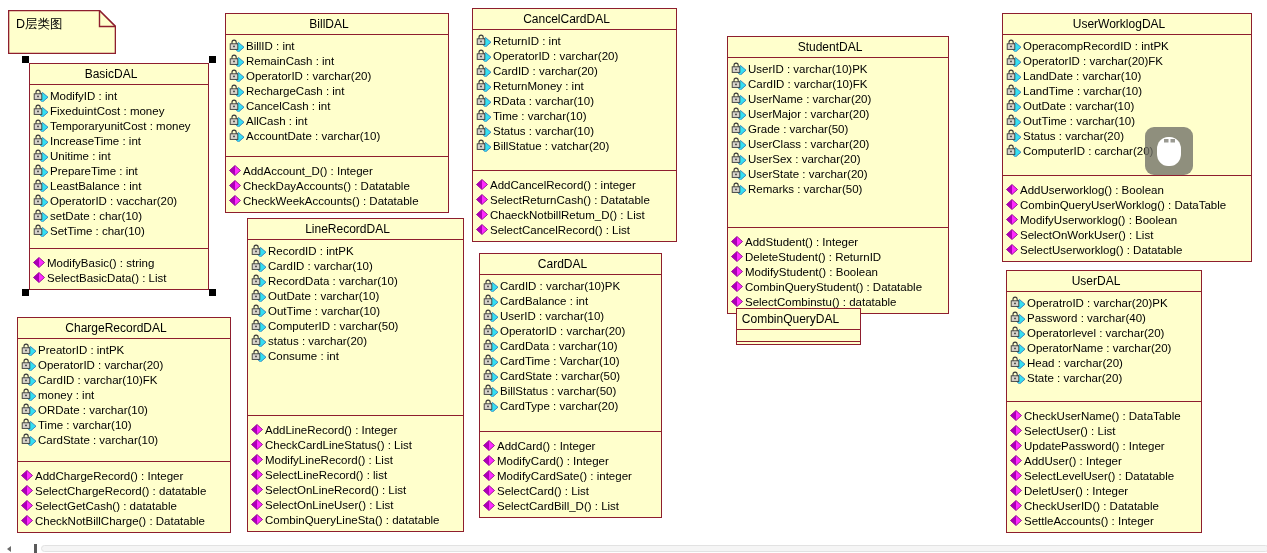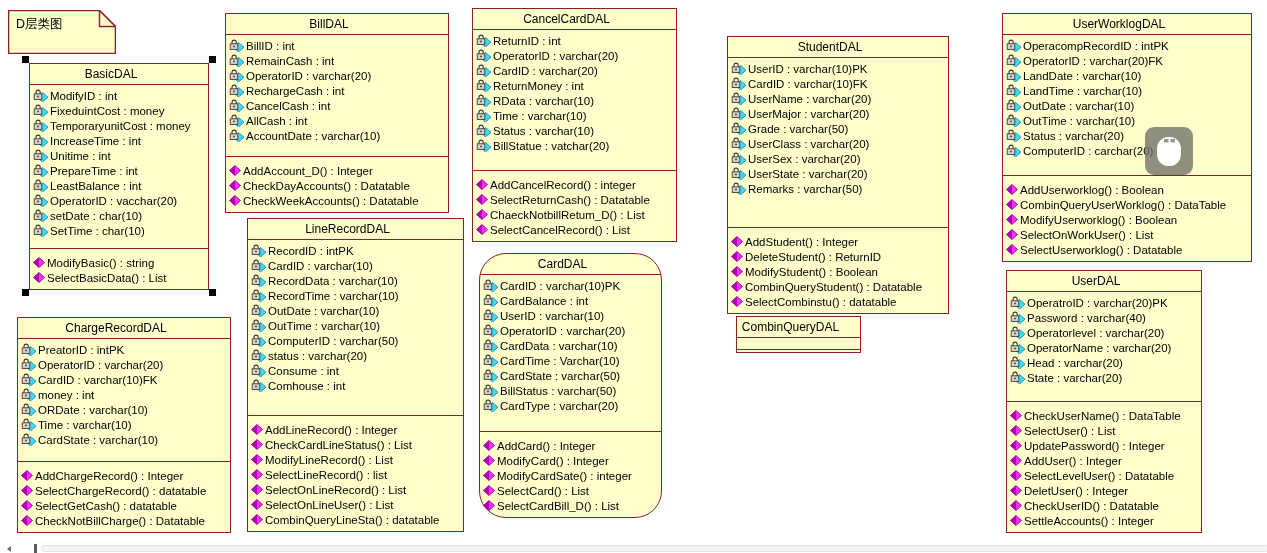--- a/index.html
+++ b/index.html
@@ -509,31 +509,20 @@
         </div>
         <div class="uml-row">
           <span class="ic">
             <svg width="15" height="13" viewBox="0 0 15 13">
               <polygon points="9.5,3.5 15,8.2 9.5,13 4,8.2" fill="#35DFF2" stroke="#2B6FB5" stroke-width="0.8"></polygon>
               <path d="M3 5 V3.2 a2.1 2.1 0 0 1 4.2 0 V5" fill="none" stroke="#3a3a3a" stroke-width="1.1"></path>
               <rect x="1.2" y="4.8" width="7.6" height="5.6" fill="#d8d4cc" stroke="#3a3a3a" stroke-width="0.9"></rect>
               <circle cx="5" cy="7.4" r="0.9" fill="#3a3a3a"></circle>
             </svg>
           </span>
-          <span>RecordTime : varchar(10)</span>
-        </div>
-        <div class="uml-row">
-          <span class="ic">
-            <svg width="15" height="13" viewBox="0 0 15 13">
-              <polygon points="9.5,3.5 15,8.2 9.5,13 4,8.2" fill="#35DFF2" stroke="#2B6FB5" stroke-width="0.8"></polygon>
-              <path d="M3 5 V3.2 a2.1 2.1 0 0 1 4.2 0 V5" fill="none" stroke="#3a3a3a" stroke-width="1.1"></path>
-              <rect x="1.2" y="4.8" width="7.6" height="5.6" fill="#d8d4cc" stroke="#3a3a3a" stroke-width="0.9"></rect>
-              <circle cx="5" cy="7.4" r="0.9" fill="#3a3a3a"></circle>
-            </svg>
-          </span>
           <span>OutDate : varchar(10)</span>
         </div>
         <div class="uml-row">
           <span class="ic">
             <svg width="15" height="13" viewBox="0 0 15 13">
               <polygon points="9.5,3.5 15,8.2 9.5,13 4,8.2" fill="#35DFF2" stroke="#2B6FB5" stroke-width="0.8"></polygon>
               <path d="M3 5 V3.2 a2.1 2.1 0 0 1 4.2 0 V5" fill="none" stroke="#3a3a3a" stroke-width="1.1"></path>
               <rect x="1.2" y="4.8" width="7.6" height="5.6" fill="#d8d4cc" stroke="#3a3a3a" stroke-width="0.9"></rect>
               <circle cx="5" cy="7.4" r="0.9" fill="#3a3a3a"></circle>
             </svg>
@@ -565,31 +554,20 @@
         <div class="uml-row">
           <span class="ic">
             <svg width="15" height="13" viewBox="0 0 15 13">
               <polygon points="9.5,3.5 15,8.2 9.5,13 4,8.2" fill="#35DFF2" stroke="#2B6FB5" stroke-width="0.8"></polygon>
               <path d="M3 5 V3.2 a2.1 2.1 0 0 1 4.2 0 V5" fill="none" stroke="#3a3a3a" stroke-width="1.1"></path>
               <rect x="1.2" y="4.8" width="7.6" height="5.6" fill="#d8d4cc" stroke="#3a3a3a" stroke-width="0.9"></rect>
               <circle cx="5" cy="7.4" r="0.9" fill="#3a3a3a"></circle>
             </svg>
           </span>
           <span>Consume : int</span>
-        </div>
-        <div class="uml-row">
-          <span class="ic">
-            <svg width="15" height="13" viewBox="0 0 15 13">
-              <polygon points="9.5,3.5 15,8.2 9.5,13 4,8.2" fill="#35DFF2" stroke="#2B6FB5" stroke-width="0.8"></polygon>
-              <path d="M3 5 V3.2 a2.1 2.1 0 0 1 4.2 0 V5" fill="none" stroke="#3a3a3a" stroke-width="1.1"></path>
-              <rect x="1.2" y="4.8" width="7.6" height="5.6" fill="#d8d4cc" stroke="#3a3a3a" stroke-width="0.9"></rect>
-              <circle cx="5" cy="7.4" r="0.9" fill="#3a3a3a"></circle>
-            </svg>
-          </span>
-          <span>Comhouse : int</span>
         </div>
       </div>
       <div class="uml-methods">
         <div class="uml-row">
           <span class="ic">
             <svg width="12" height="11" viewBox="0 0 12 11">
               <polygon points="6,0.5 11.5,5.5 6,10.5 0.5,5.5" fill="#FF2BFF" stroke="#7A007A" stroke-width="0.8"></polygon>
               <polygon points="6,0.5 6,10.5 0.5,5.5" fill="#AB00B5"></polygon>
             </svg>
           </span>
@@ -775,21 +753,21 @@
           <span class="ic">
             <svg width="12" height="11" viewBox="0 0 12 11">
               <polygon points="6,0.5 11.5,5.5 6,10.5 0.5,5.5" fill="#FF2BFF" stroke="#7A007A" stroke-width="0.8"></polygon>
               <polygon points="6,0.5 6,10.5 0.5,5.5" fill="#AB00B5"></polygon>
             </svg>
           </span>
           <span>SelectCancelRecord() : List</span>
         </div>
       </div>
     </div>
-  <div class="uml-class" style="left:475px; top:253px; width:183px; height:265px;border-radius:27px;">
+  <div class="uml-class" style="left:475px; top:253px; width:183px; height:265px;">
       <div class="uml-title">CardDAL</div>
       <div class="uml-attrs">
         <div class="uml-row">
           <span class="ic">
             <svg width="15" height="13" viewBox="0 0 15 13">
               <polygon points="9.5,3.5 15,8.2 9.5,13 4,8.2" fill="#35DFF2" stroke="#2B6FB5" stroke-width="0.8"></polygon>
               <path d="M3 5 V3.2 a2.1 2.1 0 0 1 4.2 0 V5" fill="none" stroke="#3a3a3a" stroke-width="1.1"></path>
               <rect x="1.2" y="4.8" width="7.6" height="5.6" fill="#d8d4cc" stroke="#3a3a3a" stroke-width="0.9"></rect>
               <circle cx="5" cy="7.4" r="0.9" fill="#3a3a3a"></circle>
             </svg>
@@ -1077,21 +1055,21 @@
           <span class="ic">
             <svg width="12" height="11" viewBox="0 0 12 11">
               <polygon points="6,0.5 11.5,5.5 6,10.5 0.5,5.5" fill="#FF2BFF" stroke="#7A007A" stroke-width="0.8"></polygon>
               <polygon points="6,0.5 6,10.5 0.5,5.5" fill="#AB00B5"></polygon>
             </svg>
           </span>
           <span>SelectCombinstu() : datatable</span>
         </div>
       </div>
     </div>
-  <div class="uml-class" style="left:732px; top:308px; width:125px; height:37px;margin-top:8px;">
+  <div class="uml-class" style="left:732px; top:308px; width:125px; height:37px;">
       <div class="uml-title">CombinQueryDAL</div>
       <div class="uml-attrs"></div>
       <div class="uml-methods"></div>
     </div>
   <div class="uml-class" style="left:998px; top:13px;  width:250px; height:249px;">
       <div class="uml-title">UserWorklogDAL</div>
       <div class="uml-attrs">
         <div class="uml-row">
           <span class="ic">
             <svg width="15" height="13" viewBox="0 0 15 13">

